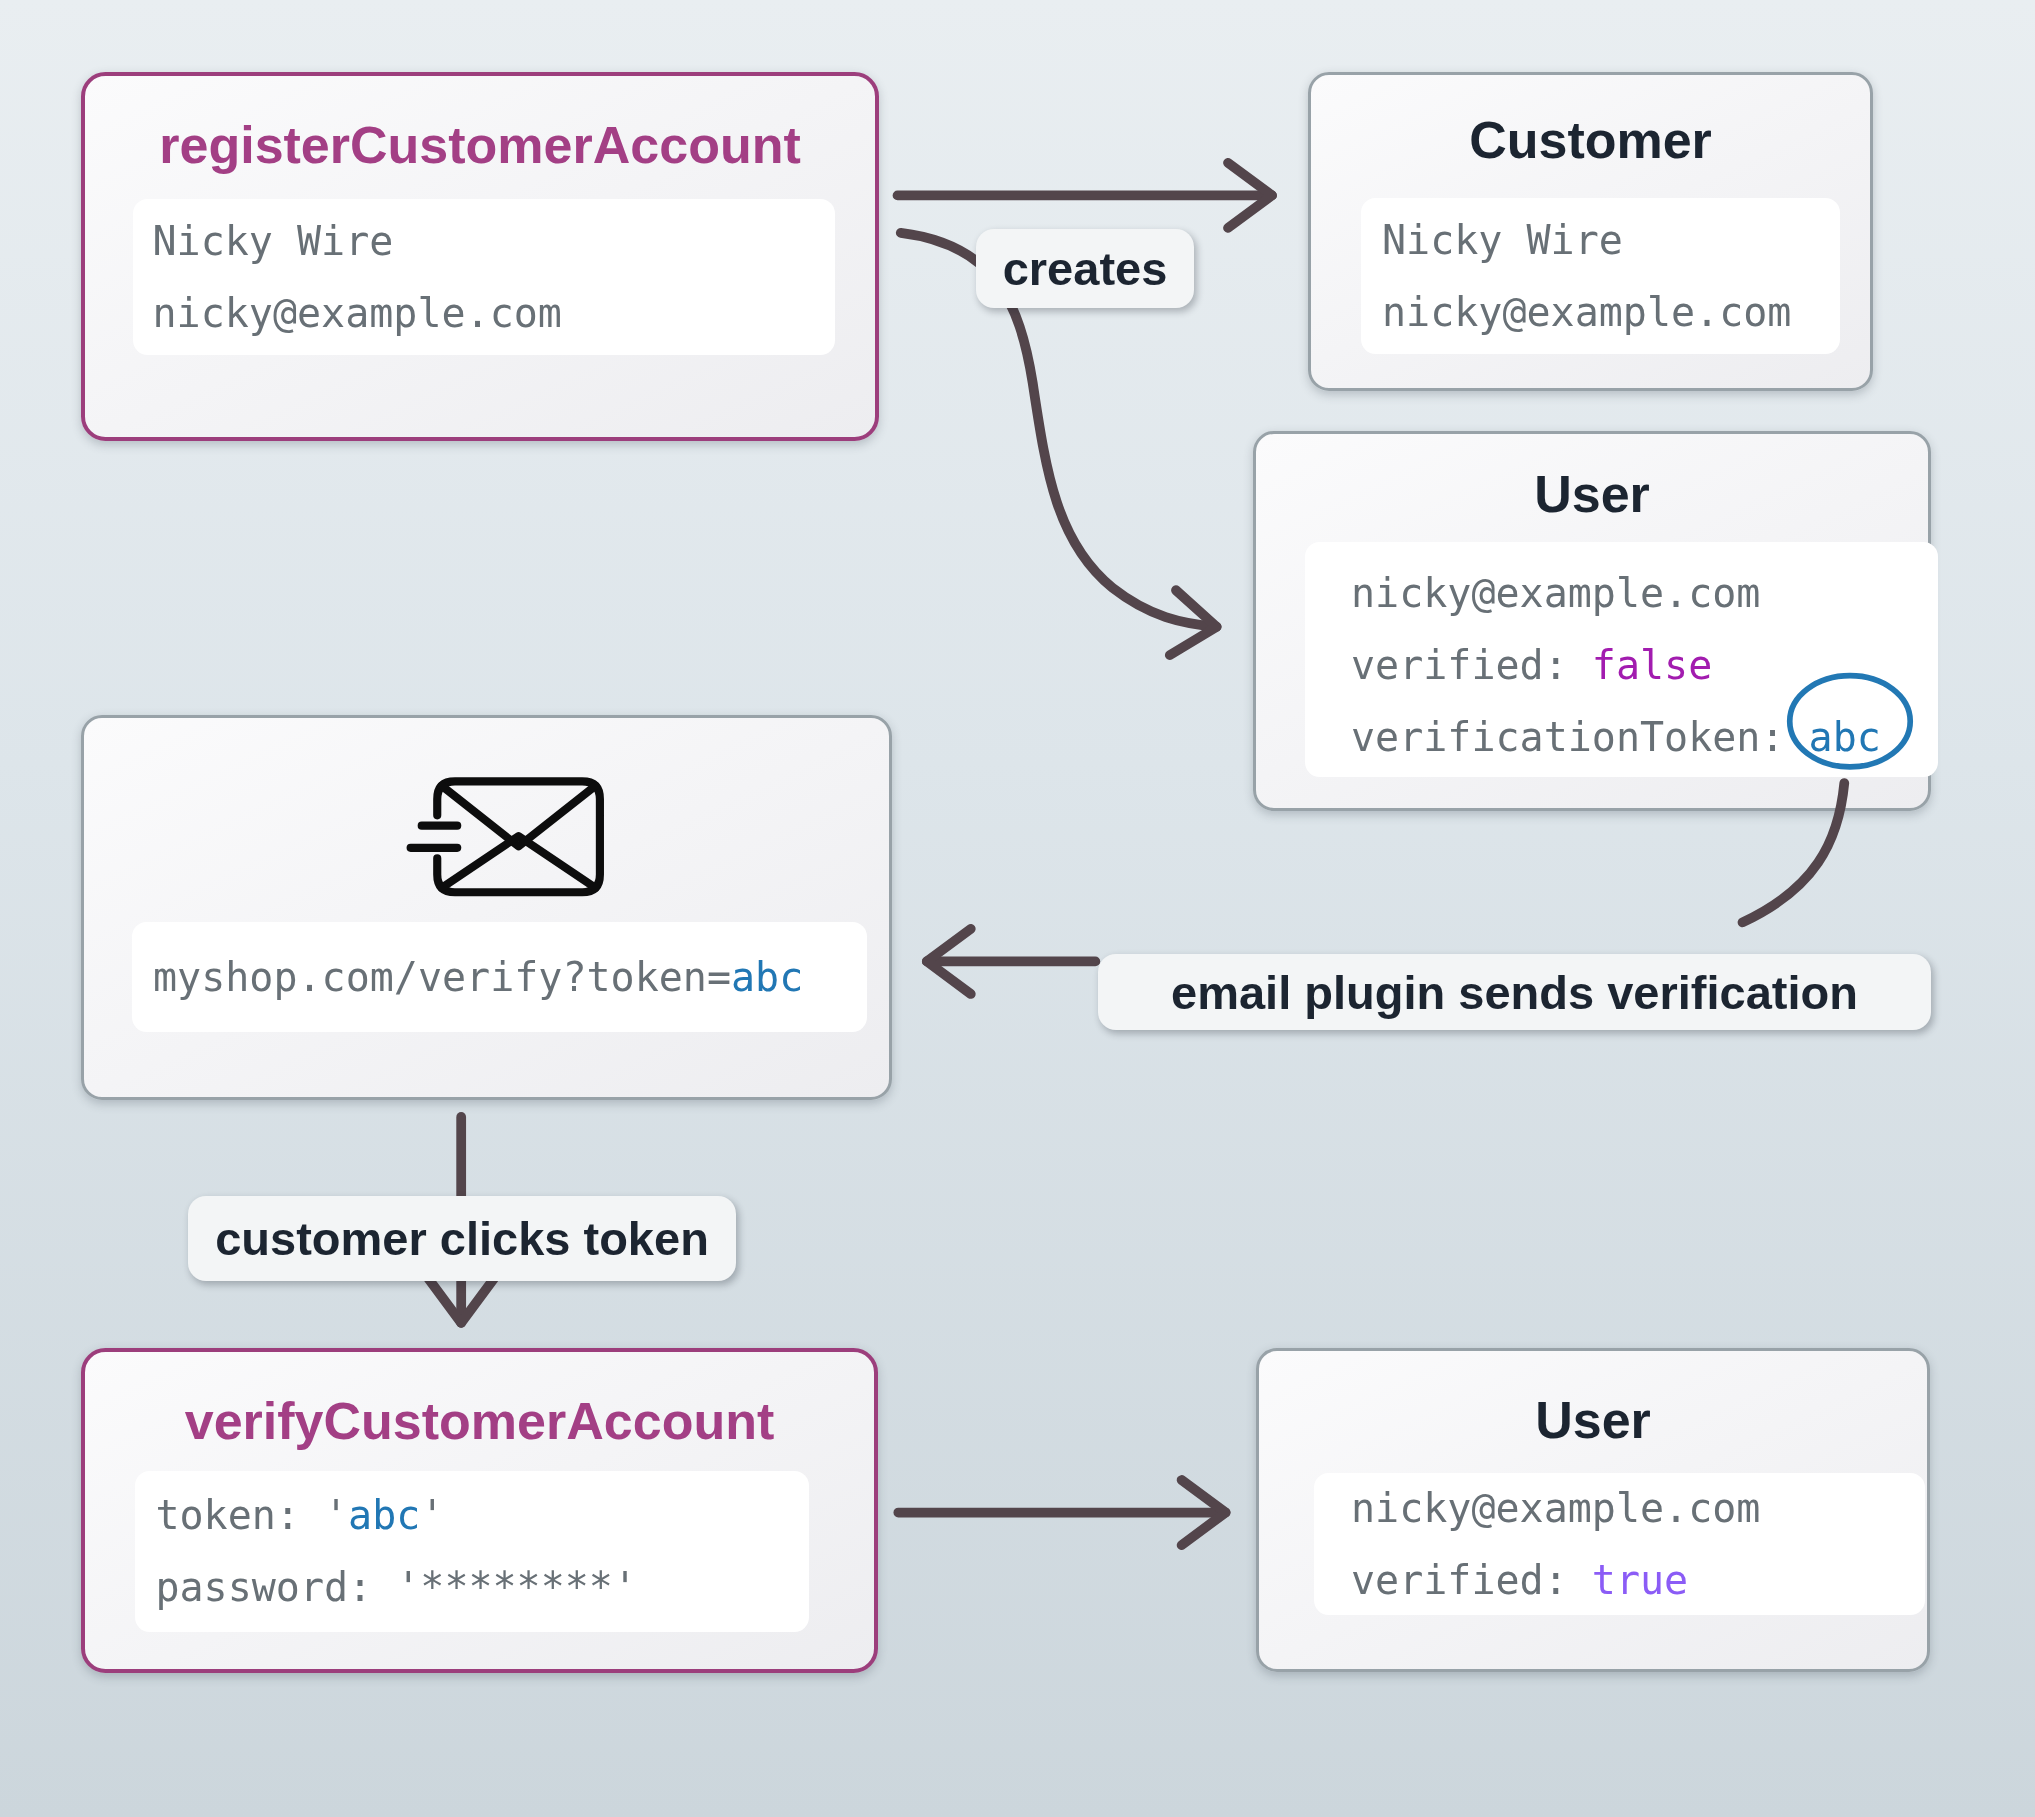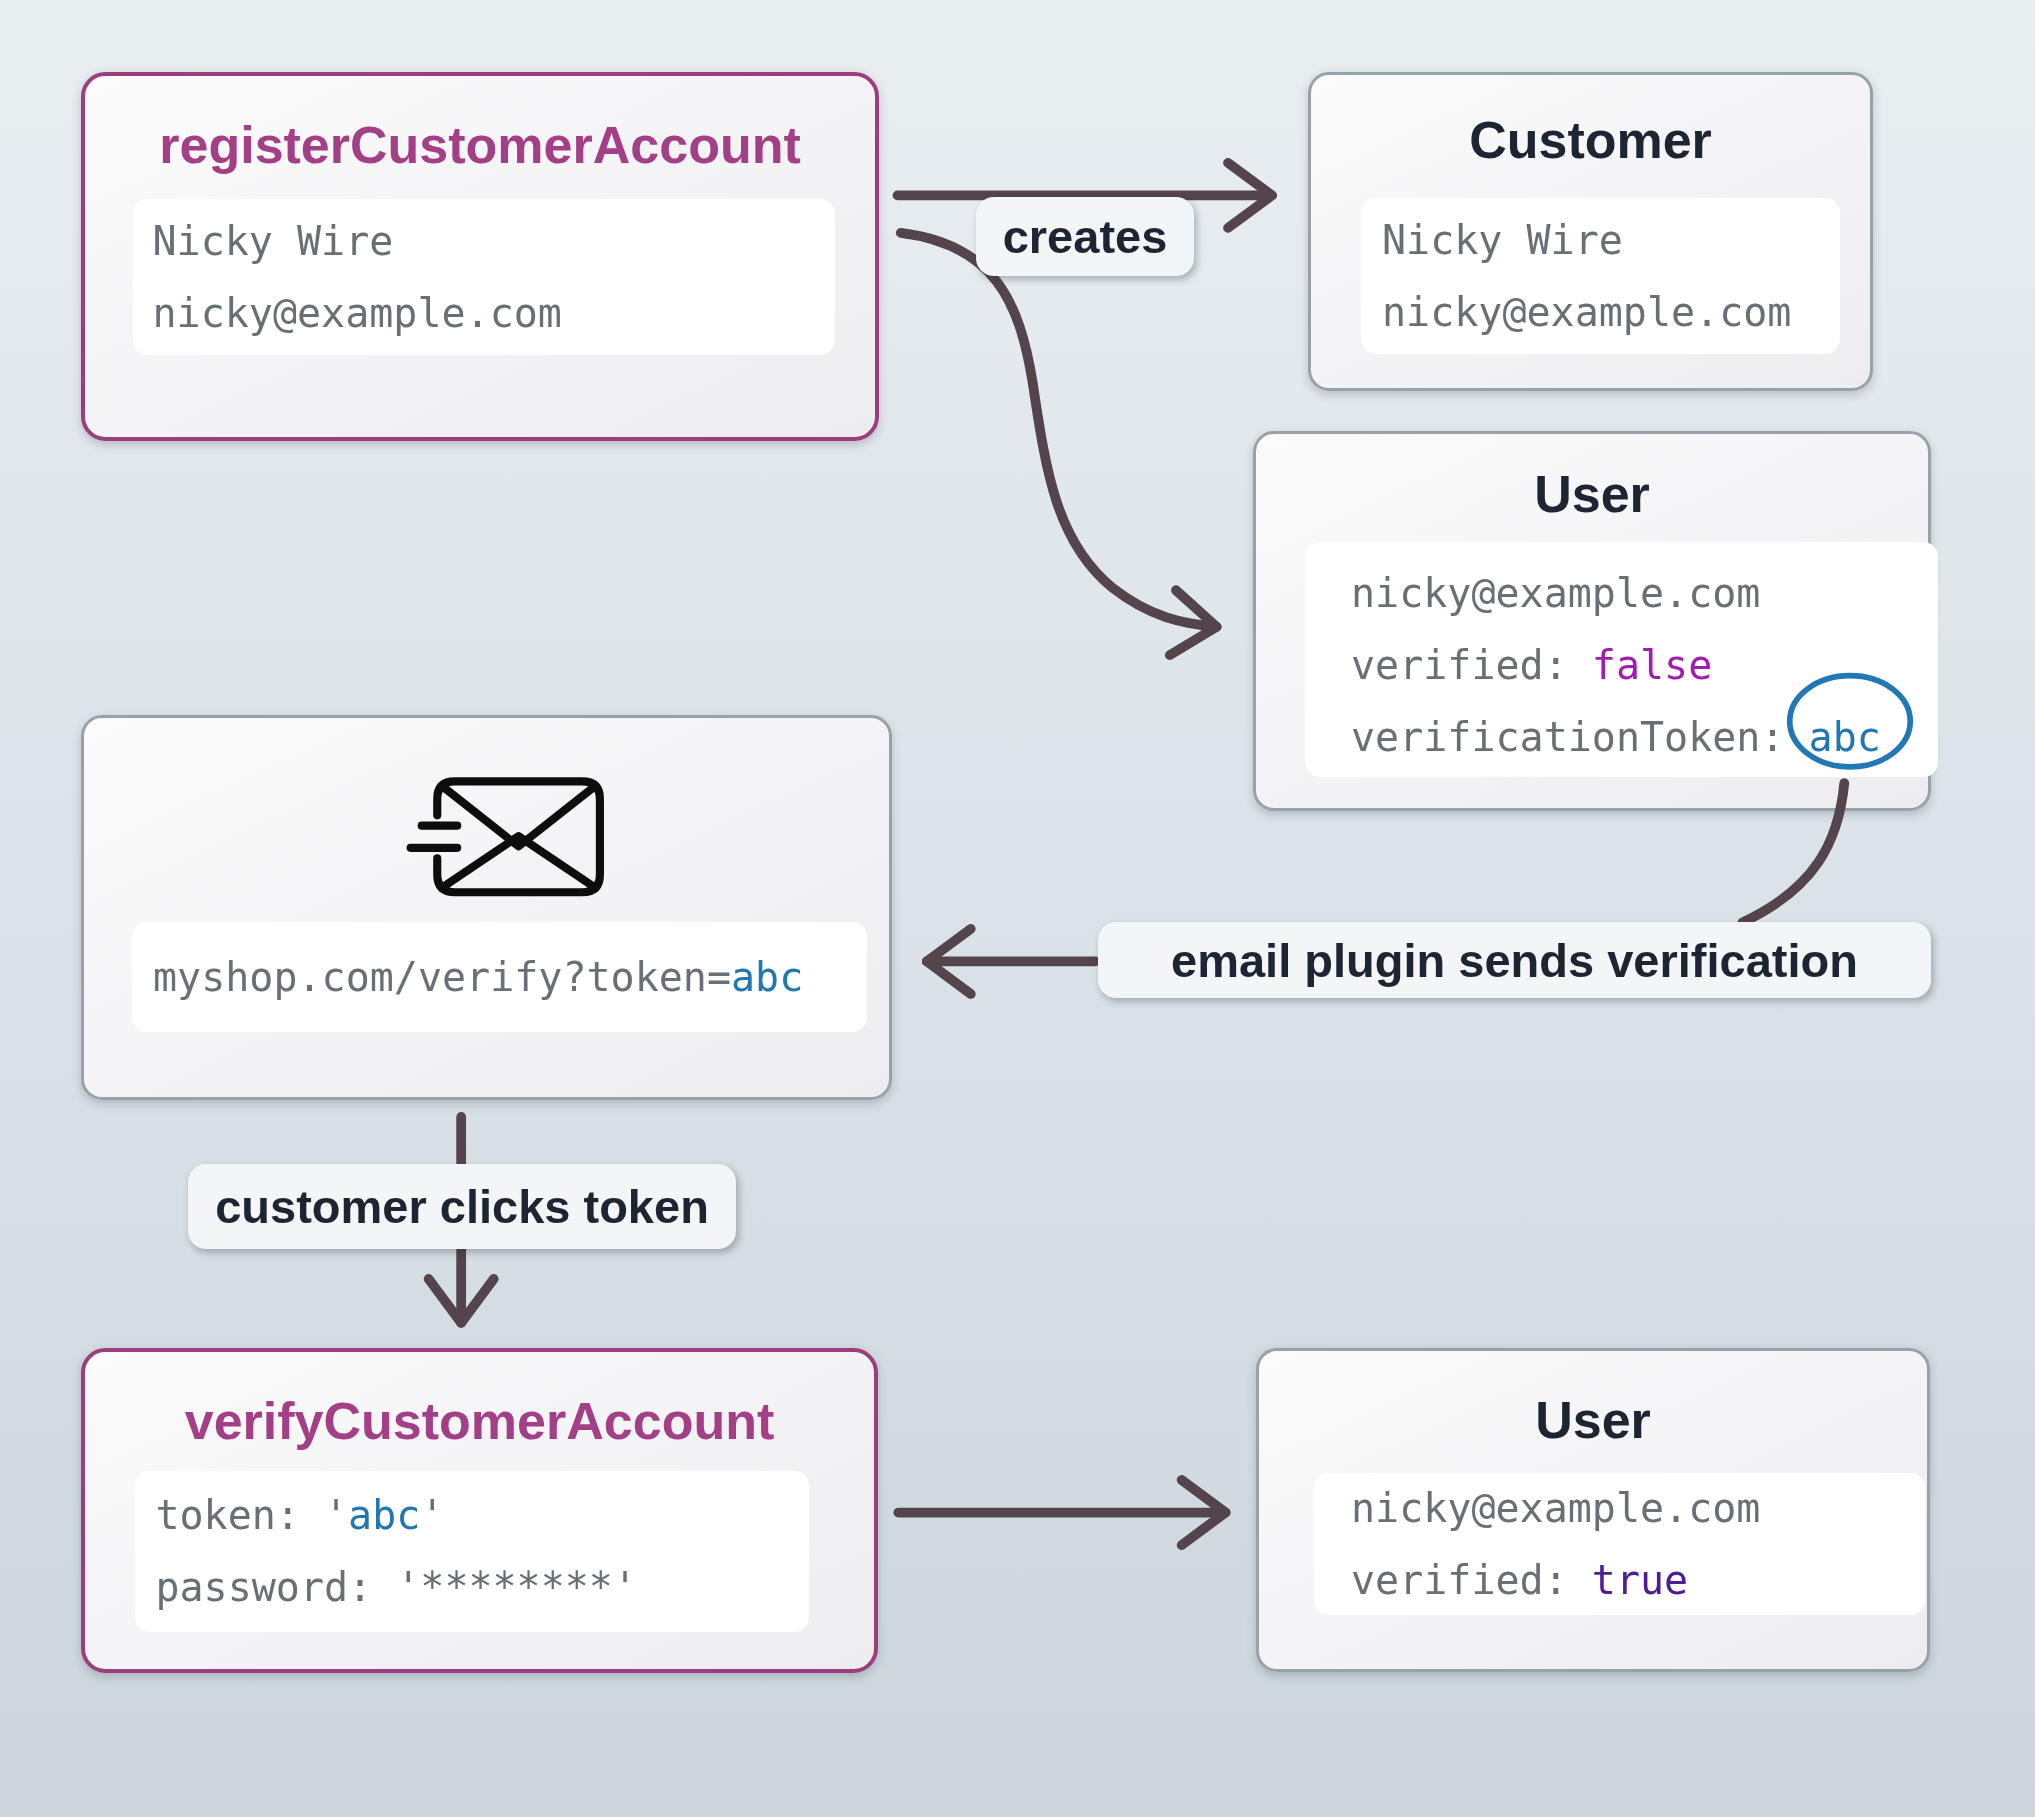--- a/index.html
+++ b/index.html
@@ -22,27 +22,27 @@
   .title.purple-text{color:#a33f85;top:33px;}
   .inner{
     position:absolute;background:#ffffff;border-radius:14.7px;
     display:flex;flex-direction:column;justify-content:center;gap:9px;
   }
   .code{
     font-family:"DejaVu Sans Mono","Liberation Mono",monospace;
     font-size:40px;line-height:63px;color:#687076;white-space:pre;
   }
   .val-red{color:#a21caf;}
-  .val-green{color:#4c1d95;text-align:right;}
+  .val-green{color:#8b5cf6;text-align:right;}
   .val-blue{color:#2177b4;}
   .pill{
     position:absolute;background:#f3f5f6;border-radius:18px;
     box-shadow:2.4px 3.3px 7.3px rgba(30,35,45,0.28);
     display:flex;align-items:center;justify-content:center;
-    font-size:47px;font-weight:bold;color:#1c2531;
+    font-size:47px;font-weight:bold;color:#1c2531;margin-top:32px;
   }
   .overlay{position:absolute;left:0;top:0;pointer-events:none;}
   .mailicon{position:absolute;left:283px;top:54px;}
 </style>
 </head>
 <body>
 
 <div class="canvas">
 
   <section class="card purple" style="left:81px;top:72px;width:790px;height:361px">

